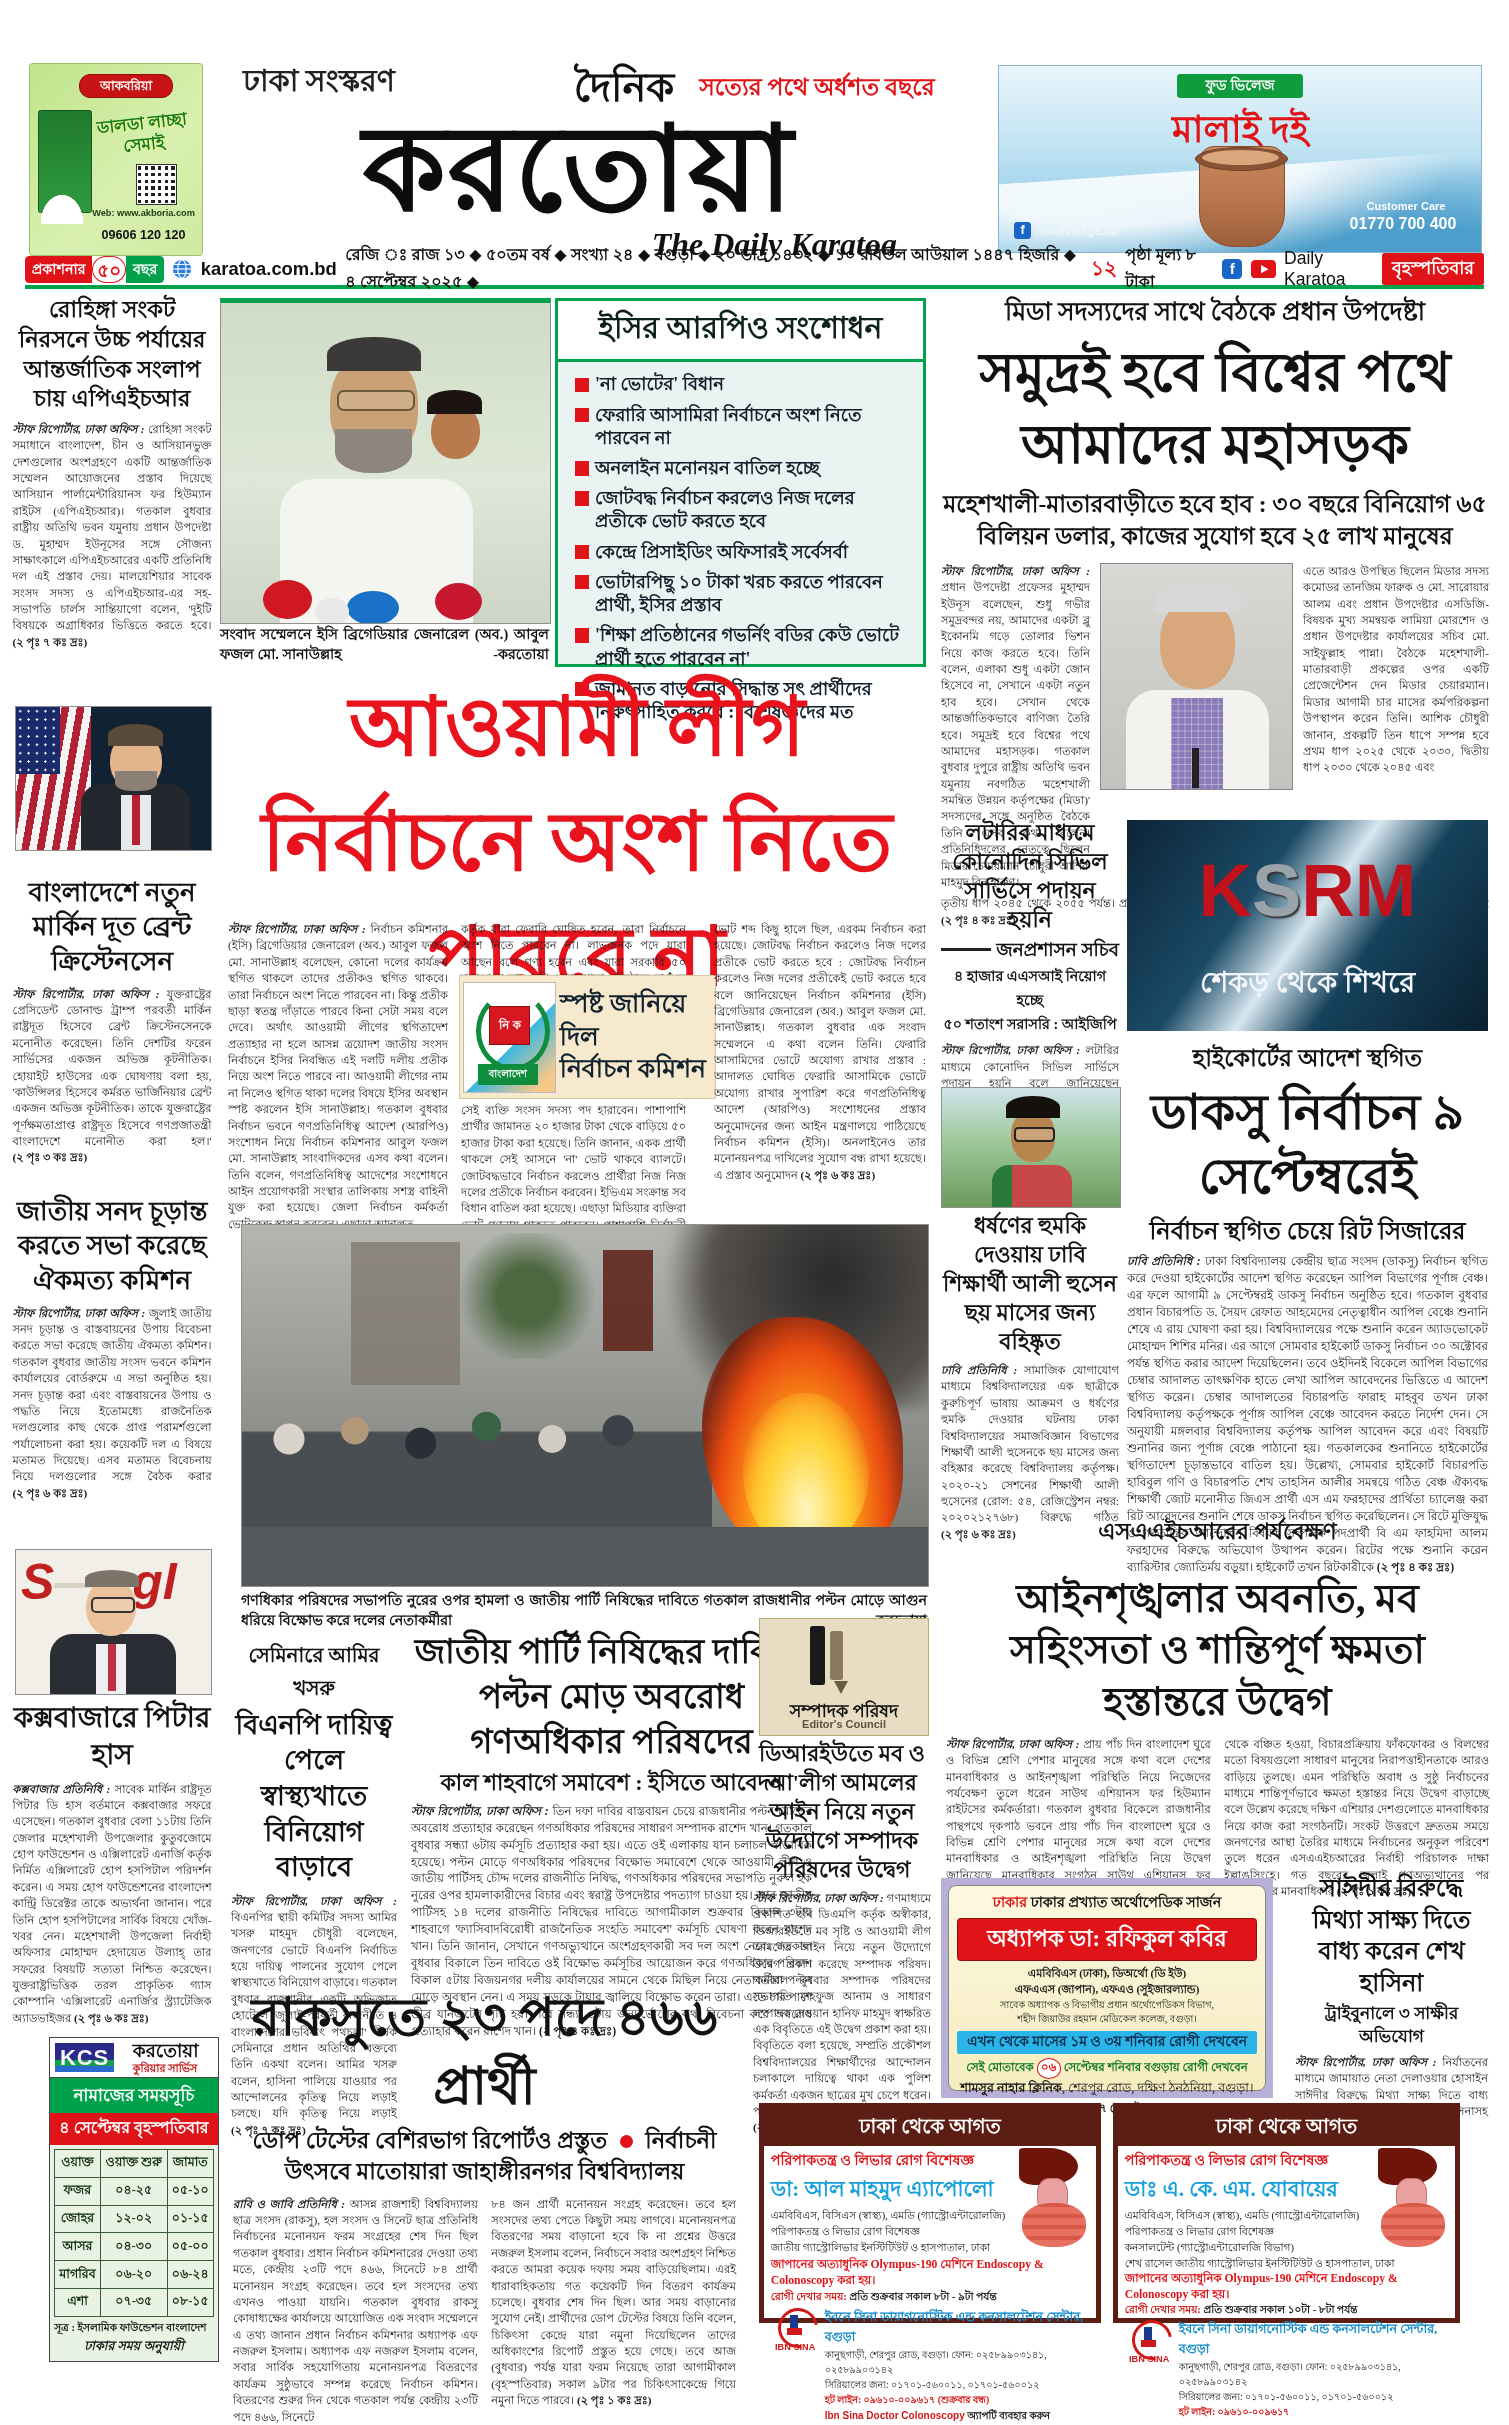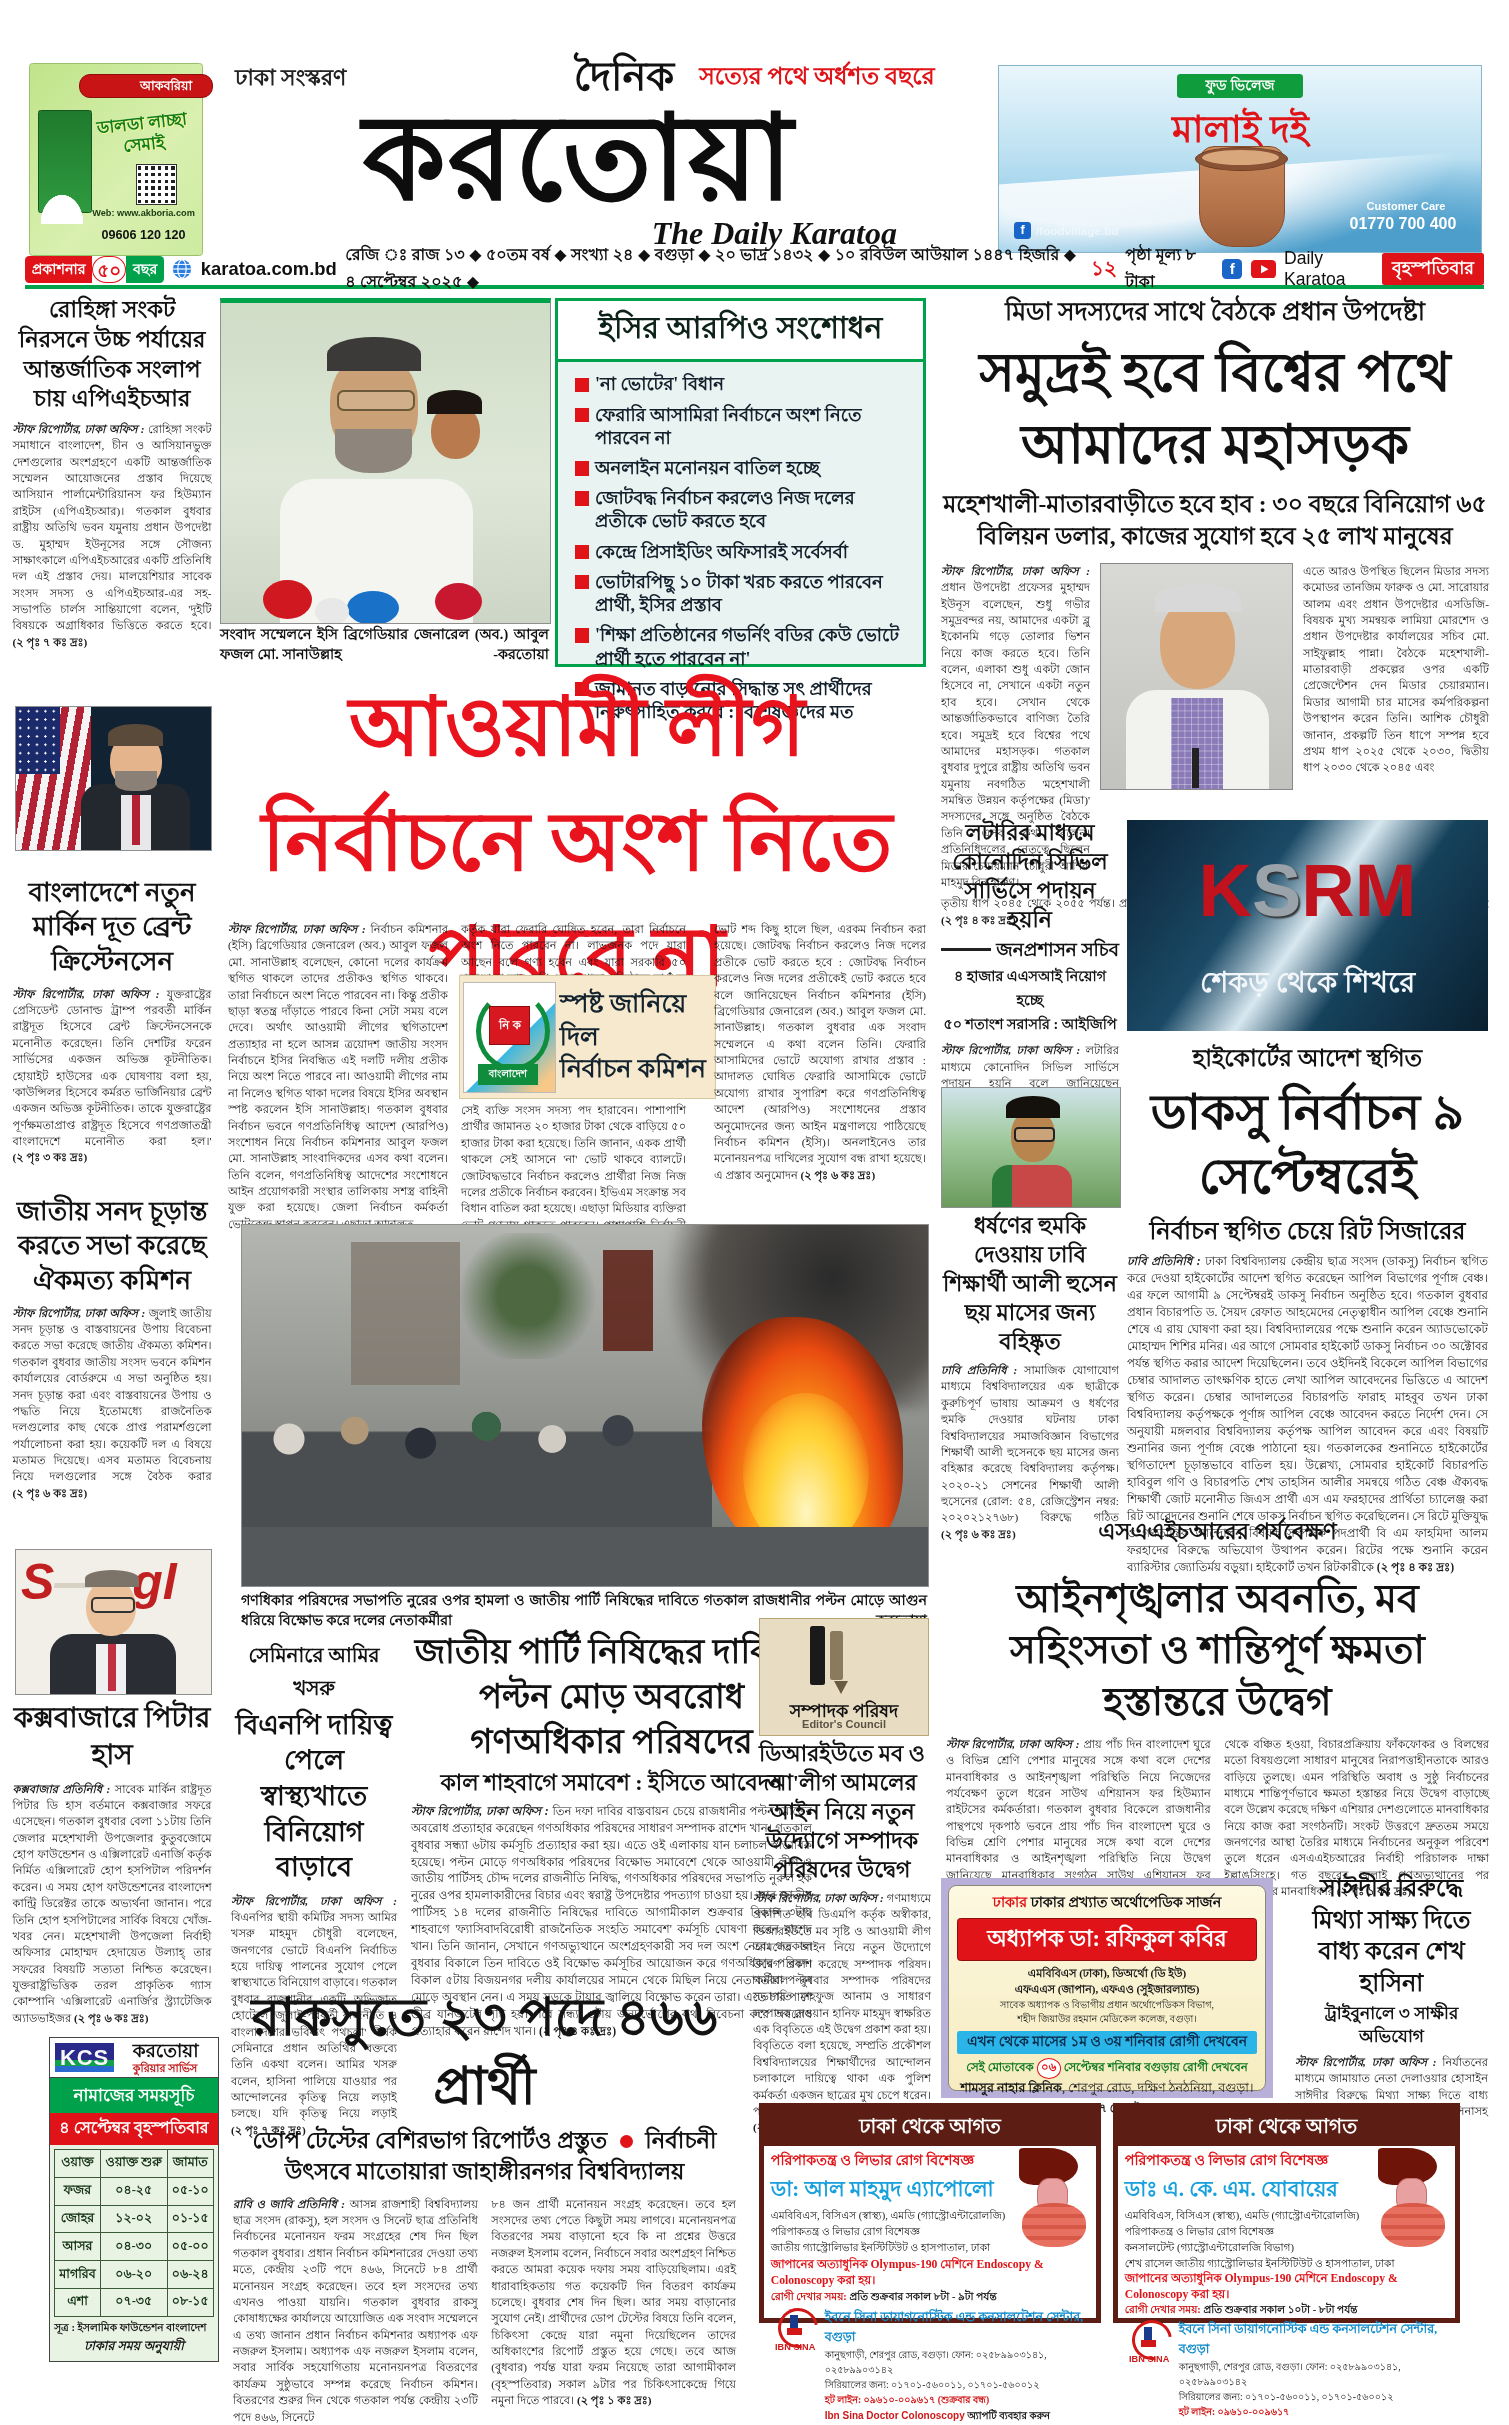--- a/index.html
+++ b/index.html
@@ -27,30 +27,30 @@
   .ibs-blue{color:#128ccc;font-weight:bold;}
 </style>
 </head>
 <body>
 
 <div class="page">
 
   <div class="abs" style="left:29px;top:63px;width:172px;height:191px;background:linear-gradient(135deg,#bfe48a,#d9f0b0 60%,#cdeba0);border:0.8px solid #9cc06a;border-radius:3.4px;">
     <div class="abs" style="left:8.4px;top:46px;width:52px;height:101px;background:linear-gradient(180deg,#1f7a2d,#2f9a3f);border-radius:2.5px;border:0.8px solid #14571f;"></div>
     <div class="abs" style="left:6.7px;top:126px;width:50px;height:34px;background:radial-gradient(ellipse at 50% 100%,#ffffff 60%,rgba(255,255,255,0) 61%);"></div>
-    <div class="abs sans" style="left:49px;top:10px;width:92px;height:22px;background:#c81414;color:#fff;font-weight:bold;font-size:12.6px;text-align:center;line-height:22px;border-radius:11px;border:1.7px solid #8e0e0e;padding-left:40px;">আকবরিয়া</div>
+    <div class="abs sans" style="left:49px;top:10px;width:92px;height:22px;background:#c81414;color:#fff;font-weight:bold;font-size:12.6px;text-align:center;line-height:22px;border-radius:11px;border:1.7px solid #8e0e0e;">আকবরিয়া</div>
     <div class="abs" style="left:65px;top:49px;width:96px;font-size:17px;font-weight:bold;color:#0f7a1f;text-align:center;line-height:1.25;text-shadow:0.8px 0.8px 0 #fffb8a;transform:rotate(-6deg);">ডালডা লাচ্ছা সেমাই</div>
     <div class="abs" style="left:107px;top:101px;width:37px;height:37px;background:repeating-linear-gradient(0deg,#111 0 3.4px,#fff 3.4px 6.7px),repeating-linear-gradient(90deg,#111 0 3.4px,#fff 3.4px 6.7px);background-blend-mode:screen;border:1.7px solid #fff;outline:0.8px solid #333;"></div>
     <div class="abs sans" style="left:59px;top:144px;width:109px;font-size:9.2px;font-weight:bold;color:#1a3a12;text-align:center;">Web: www.akboria.com</div>
     <div class="abs sans" style="left:59px;top:164px;width:109px;font-size:12.6px;font-weight:bold;color:#111;text-align:center;">09606 120 120</div>
   </div>
 
   <div class="abs" style="left:214px;top:57px;width:729px;height:197px;">
     <div style="display:flex;align-items:flex-end;">
-      <div style="font-size:22px;font-weight:bold;color:#222;margin-right:auto;margin-left:21px;">ঢাকা সংস্করণ</div>
+      <div style="font-size:30px;font-weight:bold;color:#222;margin-right:auto;margin-left:29px;">ঢাকা সংস্করণ</div>
       <div style="font-size:40px;font-weight:bold;color:#111;margin-right:25px;line-height:1;">দৈনিক</div>
       <div style="font-size:23.5px;font-weight:bold;color:#e01418;margin-right:8.4px;">সত্যের পথে অর্ধশত বছরে</div>
     </div>
     <div style="font-size:119px;font-weight:900;color:#0d0d0d;text-align:center;line-height:1.05;letter-spacing:1.7px;">করতোয়া</div>
     <div style="font-size:32px;font-weight:bold;font-style:italic;color:#111;text-align:right;padding-right:46px;margin-top:-6.7px;">The Daily Karatoa</div>
   </div>
 
   <div class="abs" style="left:998px;top:65px;width:482px;height:186px;background:linear-gradient(180deg,#eaf6fc 0%,#bfe2f2 45%,#7fc0e4 100%);border:0.8px solid #8ab6cc;overflow:hidden;">
     <div class="abs" style="left:-17px;top:101px;width:537px;height:117px;background:radial-gradient(ellipse at 30% 0%,rgba(255,255,255,.85) 30%,rgba(255,255,255,0) 60%),radial-gradient(ellipse at 70% 100%,#4d9ecb 30%,rgba(77,158,203,0) 70%);transform:rotate(-4deg);"></div>
     <div class="abs sans" style="left:178px;top:8.4px;width:126px;height:23.5px;background:#0f9c3c;color:#fff;font-weight:bold;font-size:14.3px;text-align:center;line-height:23.5px;border-radius:3.4px;">ফুড ভিলেজ</div>

